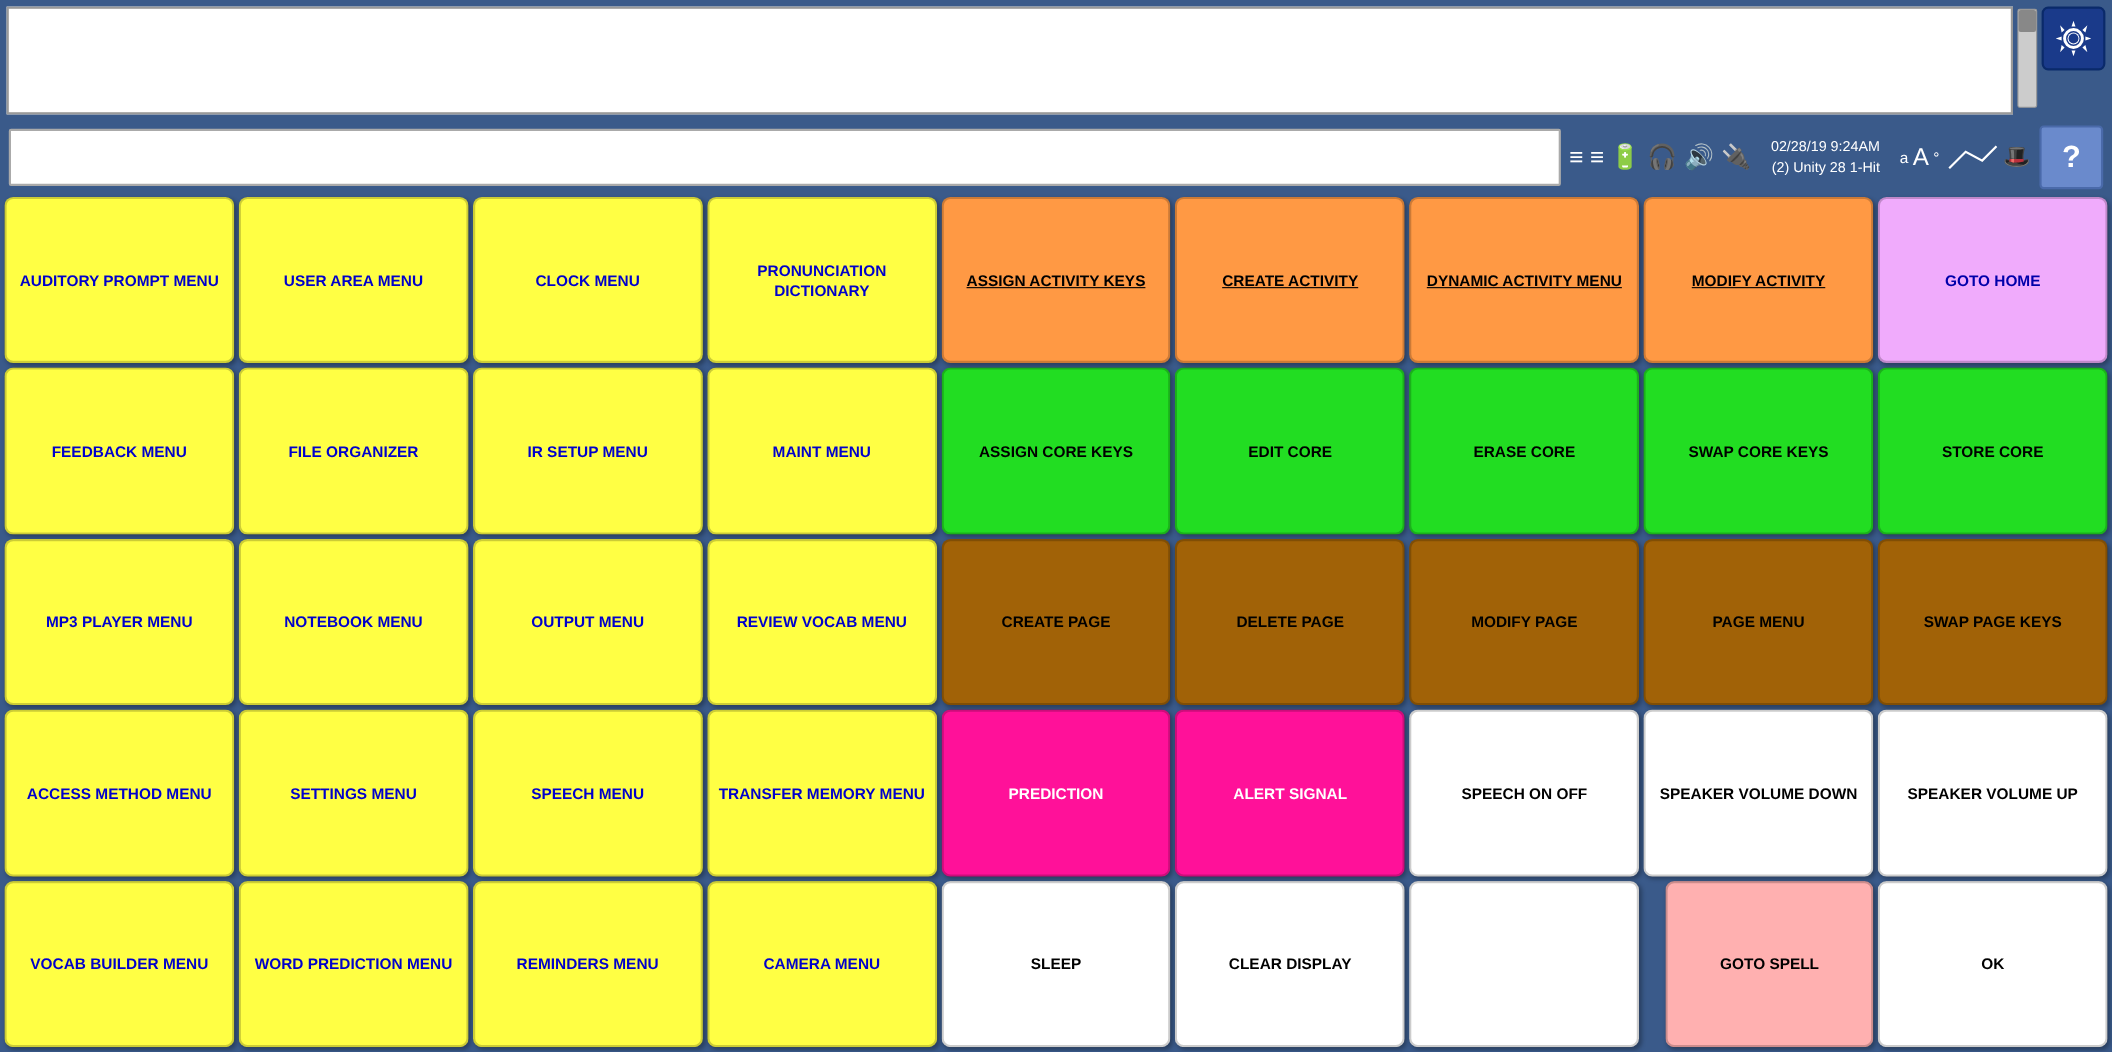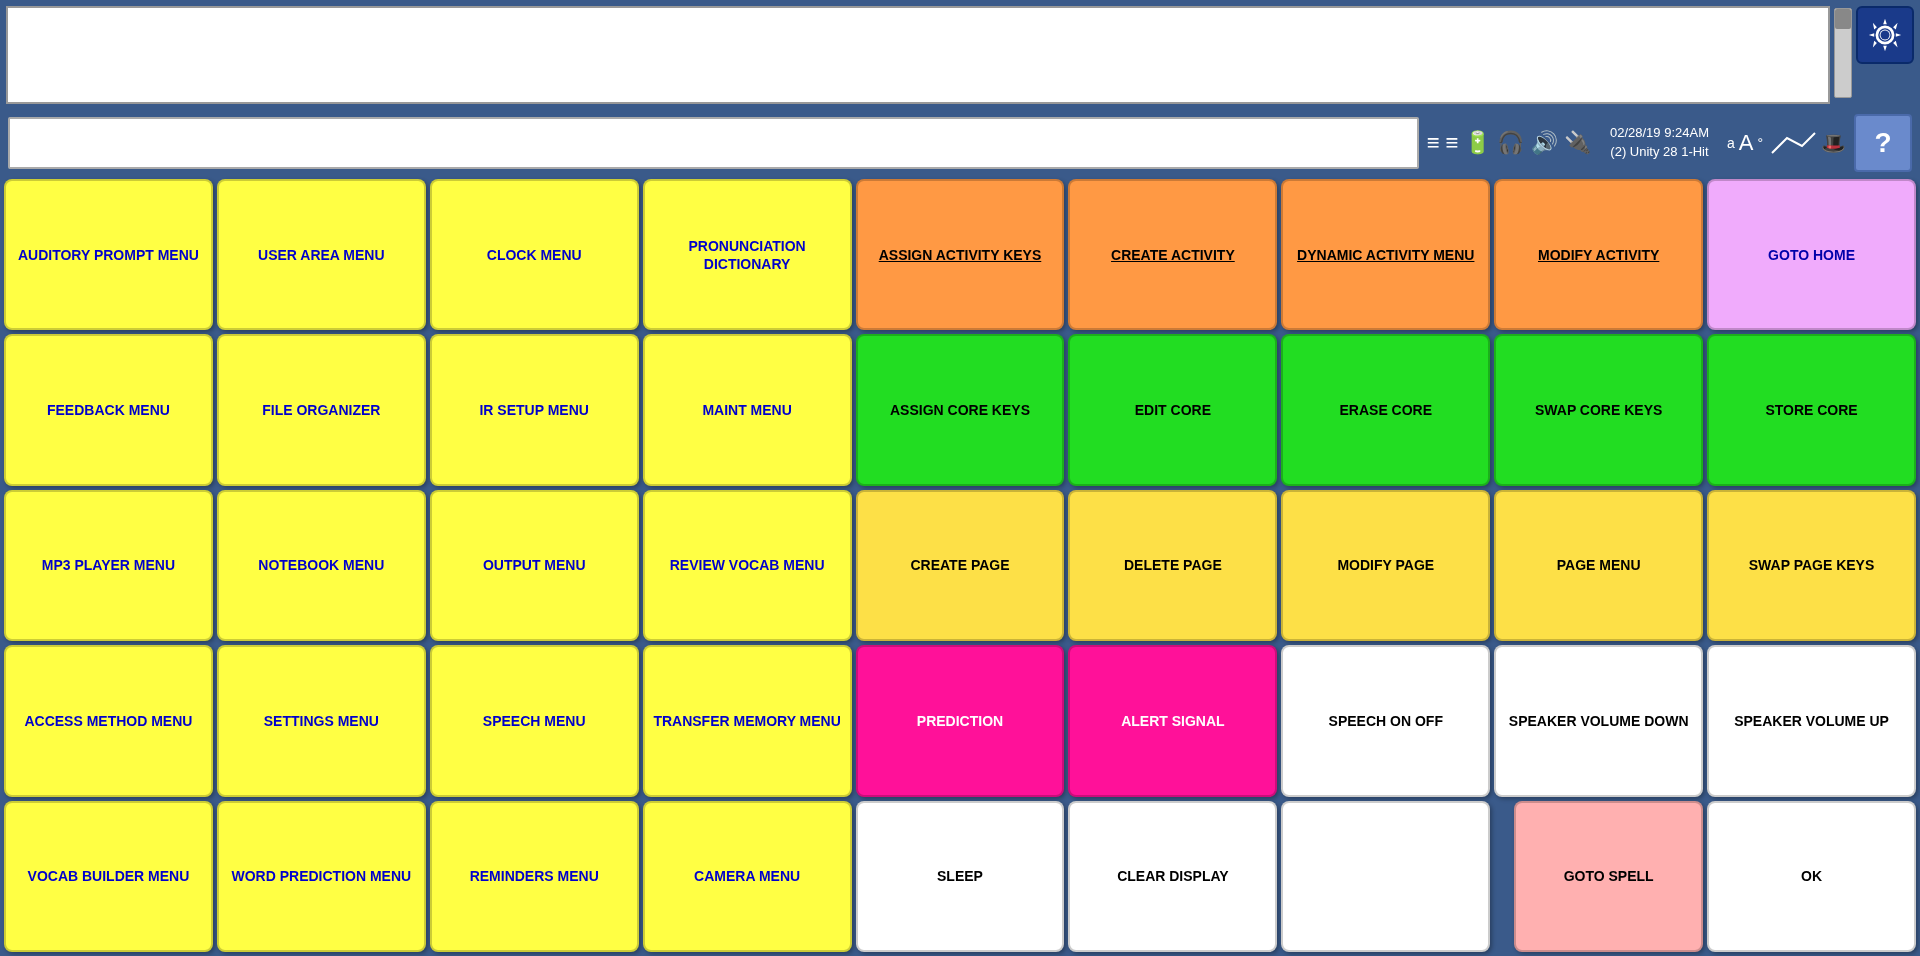--- a/index.html
+++ b/index.html
@@ -74,21 +74,21 @@
     .status-icon-box {
       display: flex;
       align-items: center;
       justify-content: center;
       color: white;
       font-size: 22px;
     }
     #status-info {
       color: white;
       font-size: 13px;
-      text-align: center;
+      text-align: right;
       line-height: 1.4;
       padding: 0 10px;
     }
     #font-controls {
       display: flex;
       align-items: center;
       gap: 4px;
       color: white;
       font-size: 18px;
     }
@@ -127,21 +127,21 @@
       font-size: 14px;
       cursor: pointer;
       padding: 4px;
       line-height: 1.3;
       box-shadow: 2px 2px 4px rgba(0,0,0,0.3);
     }
 
     .yellow { background: #FFFF44; color: #0000cc; }
     .orange { background: #FF9944; color: black; text-decoration: underline; }
     .green  { background: #22DD22; color: black; }
-    .purple { background: #fde047; color: black; }
+    .purple { background: #a16207; color: black; }
     .pink   { background: #FF1199; color: white; }
     .white  { background: #FFFFFF; color: black; }
     .light-blue { background: #f0abfc; color: #0000aa; }
     .light-pink { background: #FFB0B0; color: black; margin-left: 20px; }
 
     
     .gear-svg { width: 36px; height: 36px; }
   </style>
 </head>
 <body>

